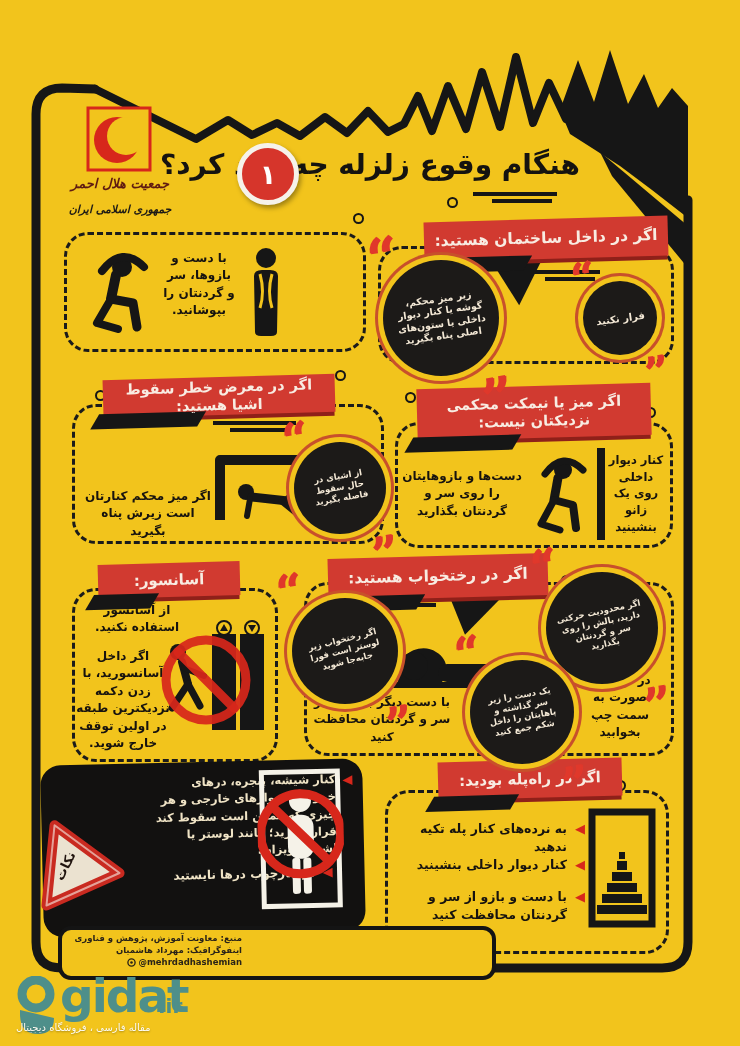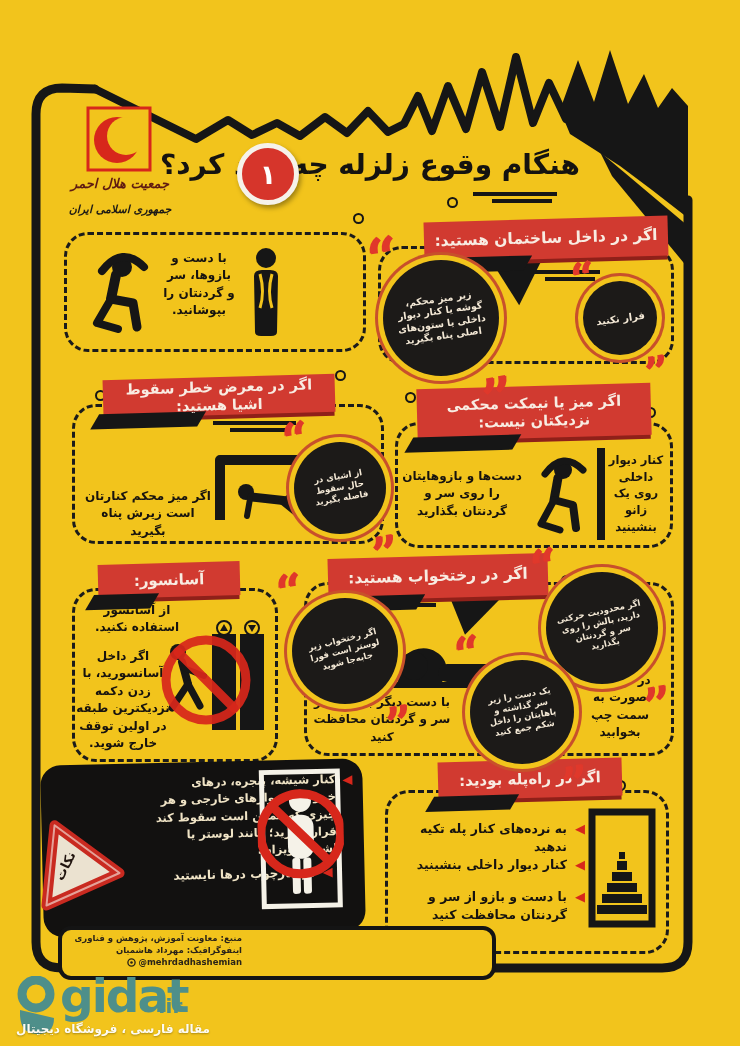--- a/index.html
+++ b/index.html
@@ -39,21 +39,21 @@
   
   .dot{position:absolute;width:7px;height:7px;border:2.5px solid #161616;border-radius:50%;z-index:3;}
   .streak{position:absolute;height:3.5px;background:#161616;z-index:3;}
   .credits{position:absolute;border:4px solid #141414;border-radius:13px;background:#F2C41C;z-index:5;}
   .credits .ctxt{position:absolute;right:auto;left:10px;top:3px;width:170px;direction:rtl;
        text-align:right;font-size:8.5px;font-weight:bold;color:#2a2318;line-height:1.4;}
   .handle{direction:ltr;display:flex;align-items:center;gap:3px;justify-content:flex-end;}
   .wm{position:absolute;z-index:9;}
   .wm-name{position:absolute;font-weight:bold;color:#4E8F8A;letter-spacing:-2px;font-size:47px;line-height:1;}
   .wm-tld{position:absolute;font-weight:bold;color:#4E8F8A;font-size:20px;line-height:1;text-align:right;}
-  .wm-tag{position:absolute;font-size:12px;font-weight:bold;color:#FDFBF2;direction:rtl;
+  .wm-tag{position:absolute;font-size:10px;font-weight:normal;color:#FDFBF2;direction:rtl;
           text-shadow:0 1px 2px rgba(0,0,0,.3);white-space:nowrap;}
   .badge-txt{position:absolute;transform:rotate(-40deg);color:#20140f;font-weight:bold;font-size:13px;}
   .title{position:absolute;font-weight:900;color:#151310;font-size:28px;z-index:5;letter-spacing:-.5px;}
   .numbadge{position:absolute;width:52px;height:52px;border-radius:50%;background:#D6352B;
        border:5px solid #F6F2EA;color:#fff;display:flex;align-items:center;justify-content:center;
        font-size:27px;font-weight:bold;z-index:6;box-shadow:2px 3px 5px rgba(0,0,0,.35);}
   .logo-t1{position:absolute;font-style:italic;font-weight:bold;color:#5f1b12;font-size:13px;text-align:center;z-index:4;}
   .logo-t2{position:absolute;font-style:italic;font-weight:bold;color:#1d1a16;font-size:11px;text-align:center;z-index:4;}
 </style>
 </head>

